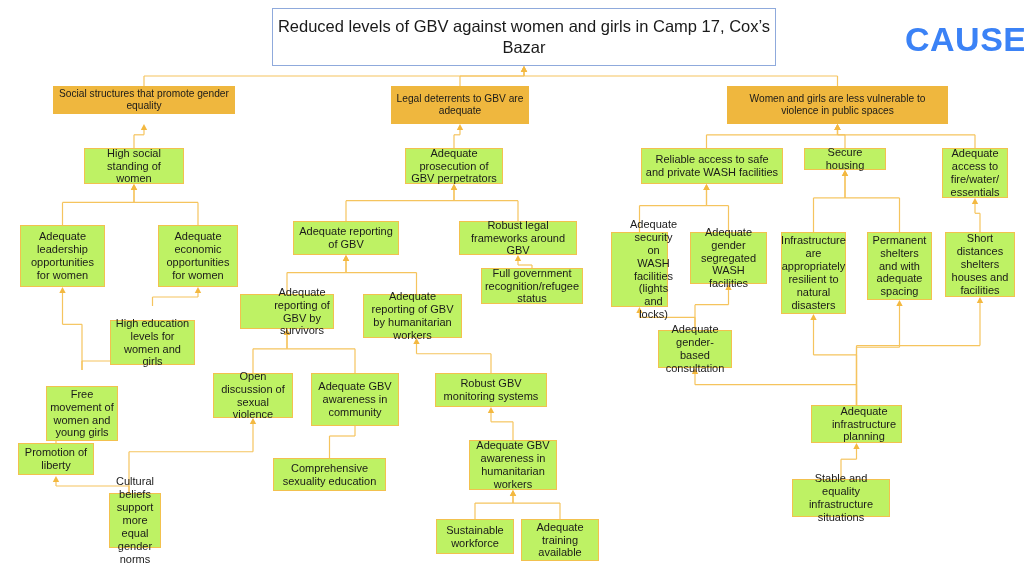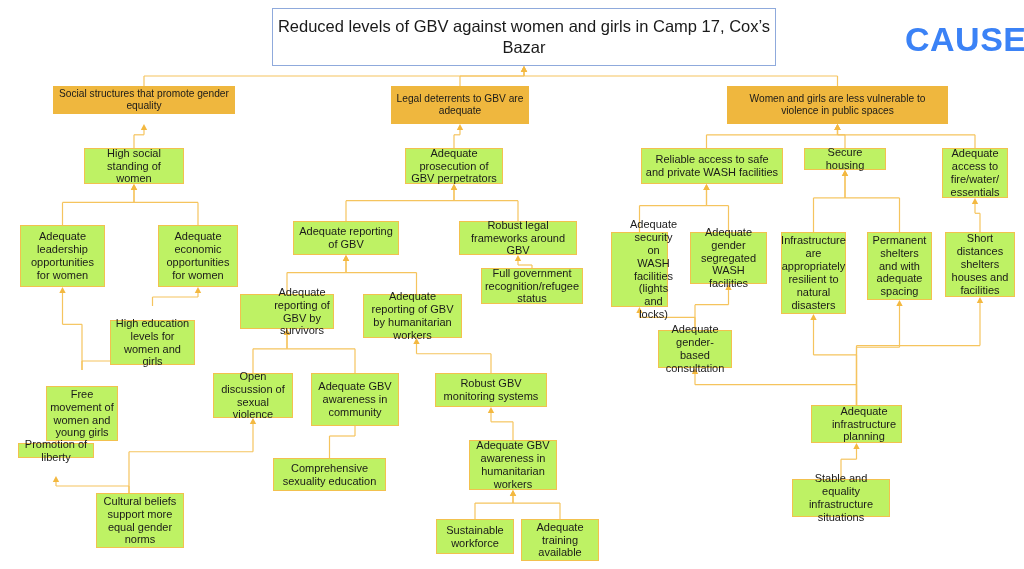--- a/index.html
+++ b/index.html
@@ -199,22 +199,22 @@
 
   <div id="nodeLayer">
       <div class="node header" style="left: 53px; top: 86px; width: 182px; height: 28px;">Social  structures that promote gender equality</div>
       <div class="node header" style="left: 391px; top: 86px; width: 138px; height: 38px;">Legal deterrents to GBV are adequate</div>
       <div class="node header" style="left: 727px; top: 86px; width: 221px; height: 38px;">Women and girls are less vulnerable to violence in public spaces</div>
       <div class="node plain" style="left: 84px; top: 148px; width: 100px; height: 36px;">High social standing of women</div>
       <div class="node plain" style="left: 20px; top: 225px; width: 85px; height: 62px;">Adequate leadership opportunities for women</div>
       <div class="node plain" style="left: 158px; top: 225px; width: 80px; height: 62px;">Adequate economic opportunities for women</div>
       <div class="node plain" style="left: 110px; top: 320px; width: 85px; height: 45px;">High education levels for women and girls</div>
       <div class="node plain" style="left: 46px; top: 370px; width: 72px; height: 55px; margin-top: 16px;">Free movement of women and young girls</div>
-      <div class="node plain" style="left: 18px; top: 443px; width: 76px; height: 15px;">Promotion of liberty</div>
-      <div class="node plain" style="left: 96px; top: 493px; width: 88px; height: 55px;">Cultural beliefs support more equal  gender norms</div>
+      <div class="node plain" style="left: 18px; top: 443px; width: 76px; height: 32px;">Promotion of liberty</div>
+      <div class="node plain" style="left: 109px; top: 493px; width: 52px; height: 55px;">Cultural beliefs support more equal  gender norms</div>
       <div class="node plain" style="left: 405px; top: 148px; width: 98px; height: 36px;">Adequate prosecution of GBV perpetrators</div>
       <div class="node plain" style="left: 293px; top: 221px; width: 106px; height: 34px;">Adequate reporting of GBV</div>
       <div class="node plain" style="left: 459px; top: 221px; width: 118px; height: 34px;">Robust legal frameworks around GBV</div>
       <div class="node plain" style="left: 481px; top: 268px; width: 102px; height: 36px;">Full  government recognition/refugee status</div>
       <div class="node plain" style="left: 240px; top: 294px; width: 94px; height: 35px; padding-left: 33px;">Adequate reporting of GBV by survivors</div>
       <div class="node plain" style="left: 363px; top: 294px; width: 99px; height: 44px;">Adequate reporting of GBV by humanitarian workers</div>
       <div class="node plain" style="left: 213px; top: 373px; width: 80px; height: 45px;">Open discussion of sexual violence</div>
       <div class="node plain" style="left: 311px; top: 373px; width: 88px; height: 53px;">Adequate  GBV awareness in community</div>
       <div class="node plain" style="left: 273px; top: 458px; width: 113px; height: 33px;">Comprehensive sexuality education</div>
       <div class="node plain" style="left: 435px; top: 373px; width: 112px; height: 34px;">Robust GBV monitoring systems</div>

